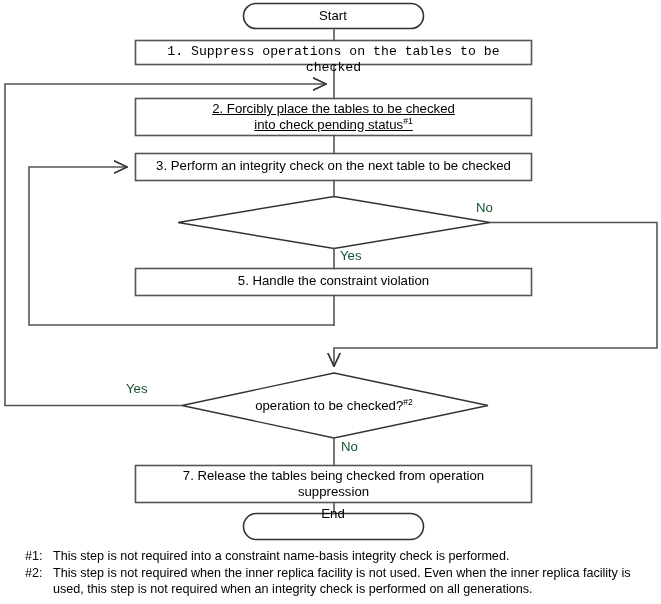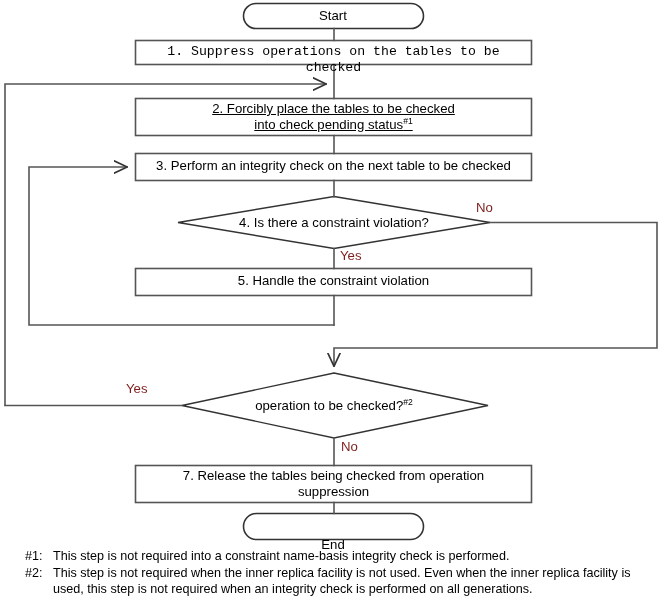--- a/index.html
+++ b/index.html
@@ -32,21 +32,21 @@
     font-size: 13.2px;
     line-height: 15.5px;
     color: #000;
     pointer-events: none;
     white-space: pre-line;
   }
   .edge-label {
     position: absolute;
     font-size: 13.2px;
     line-height: 14px;
-    color: #7f1d1d;
+    color: #14532d;
   }
   .sup {
     font-size: 8.6px;
     vertical-align: super;
     line-height: 0;
   }
   .footnotes {
     position: absolute;
     left: 25px;
     top: 548px;
@@ -129,29 +129,28 @@
   </svg>
 
   <div class="node-label" style="left:243px; top:8px; width:180px;">Start</div>
 
   <div class="node-label" style="left:136px; top:44px; width:395px;font-family:Liberation Mono, monospace;">1. Suppress operations on the tables to be checked</div>
 
   <div class="node-label" style="left:136px; top:101px; width:395px;text-decoration:underline;"><span>2. Forcibly place the tables to be checked</span><br><span>into check pending status</span><span class="sup">#1</span></div>
 
   <div class="node-label" style="left:136px; top:158px; width:395px;">3. Perform an integrity check on the next table to be checked</div>
 
-  <div class="node-label" style="left:186px; top:215px; width:296px;">4. Is there a constraint violation?</div>
 
   <div class="node-label" style="left:136px; top:273px; width:395px;">5. Handle the constraint violation</div>
 
   <div class="node-label" style="left:190px; top:382px; width:288px;"><br><span>operation to be checked?</span><span class="sup">#2</span></div>
 
   <div class="node-label" style="left:136px; top:468px; width:395px;"><span>7. Release the tables being checked from operation</span><br><span>suppression</span></div>
 
-  <div class="node-label" style="left:243px; top:537px; width:180px;">End</div>
+  <div class="node-label" style="left:243px; top:506px; width:180px;">End</div>
 
   <div class="edge-label" style="left:476px; top:201px;">No</div>
   <div class="edge-label" style="left:340px; top:249px;">Yes</div>
   <div class="edge-label" style="left:126px; top:382px;">Yes</div>
   <div class="edge-label" style="left:341px; top:440px;">No</div>
 
   <div class="footnotes">
     <div class="footnote-row">
       <span class="footnote-tag">#1:</span>
       <span class="footnote-text">This step is not required into a constraint name-basis integrity check is performed.</span>

